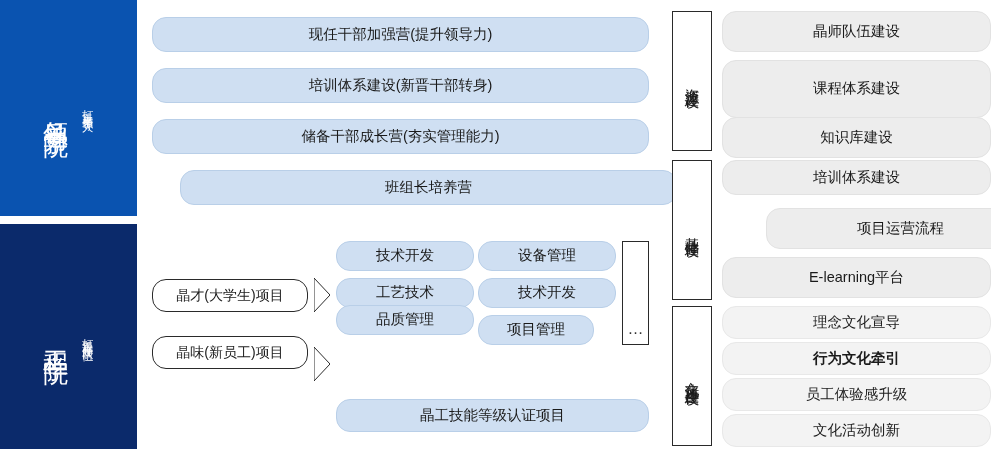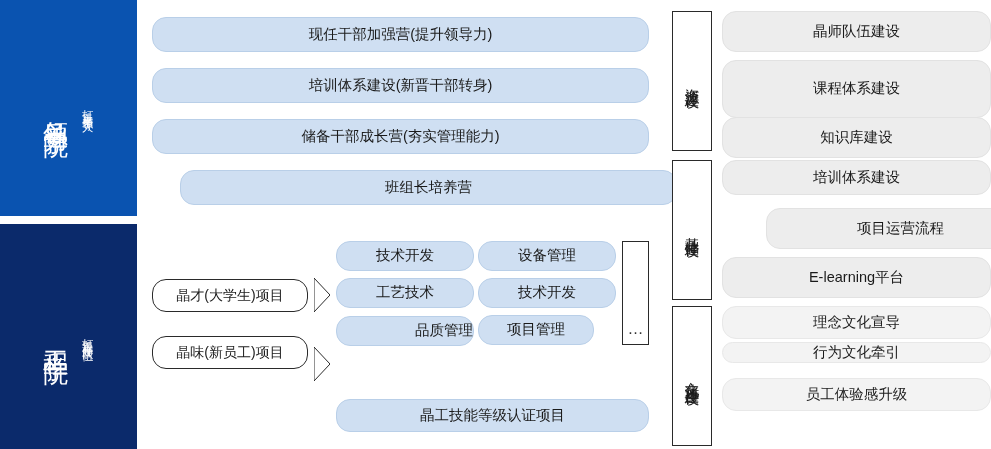--- a/index.html
+++ b/index.html
@@ -186,21 +186,21 @@
     <span>设备管理</span>
   </div>
 
   <div class="box blue" style="left:336px; top:278px; width:138px; height:30px;">
     <span>工艺技术</span>
   </div>
   <div class="box blue" style="left:478px; top:278px; width:138px; height:30px;">
     <span>技术开发</span>
   </div>
 
-  <div class="box blue" style="left:336px; top:316px; width:138px; height:30px;justify-content:flex-end;">
+  <div class="box blue" style="left:336px; top:305px; width:138px; height:30px;">
     <span>品质管理</span>
   </div>
   <div class="box blue" style="left:478px; top:315px; width:116px; height:30px;text-align:right;">
     <span>项目管理</span>
   </div>
 
   <div class="ellipsis-box" style="left:622px; top:241px; width:27px; height:104px;">
     <span>…</span>
   </div>
 
@@ -234,20 +234,23 @@
   <div class="box grey" style="left:722px; top:257px; width:269px; height:41px;">
     <span>E-learning平台</span>
   </div>
 
   <div class="vlabel" style="left:672px; top:306px; width:40px; height:140px;">
     <span>文化温度建设</span>
   </div>
   <div class="box grey-light" style="left:722px; top:306px; width:269px; height:33px;">
     <span>理念文化宣导</span>
   </div>
-  <div class="box grey-light" style="left:722px; top:342px; width:269px; height:21px;">
+  <div class="box grey-light" style="left:722px; top:342px; width:269px; height:33px;font-weight:bold;">
     <span>行为文化牵引</span>
   </div>
   <div class="box grey-light" style="left:722px; top:378px; width:269px; height:33px;">
     <span>员工体验感升级</span>
   </div>
+  <div class="box grey-light" style="left:722px; top:414px; width:269px; height:33px;">
+    <span>文化活动创新</span>
+  </div>
 
 </div>
 
 </body></html>

